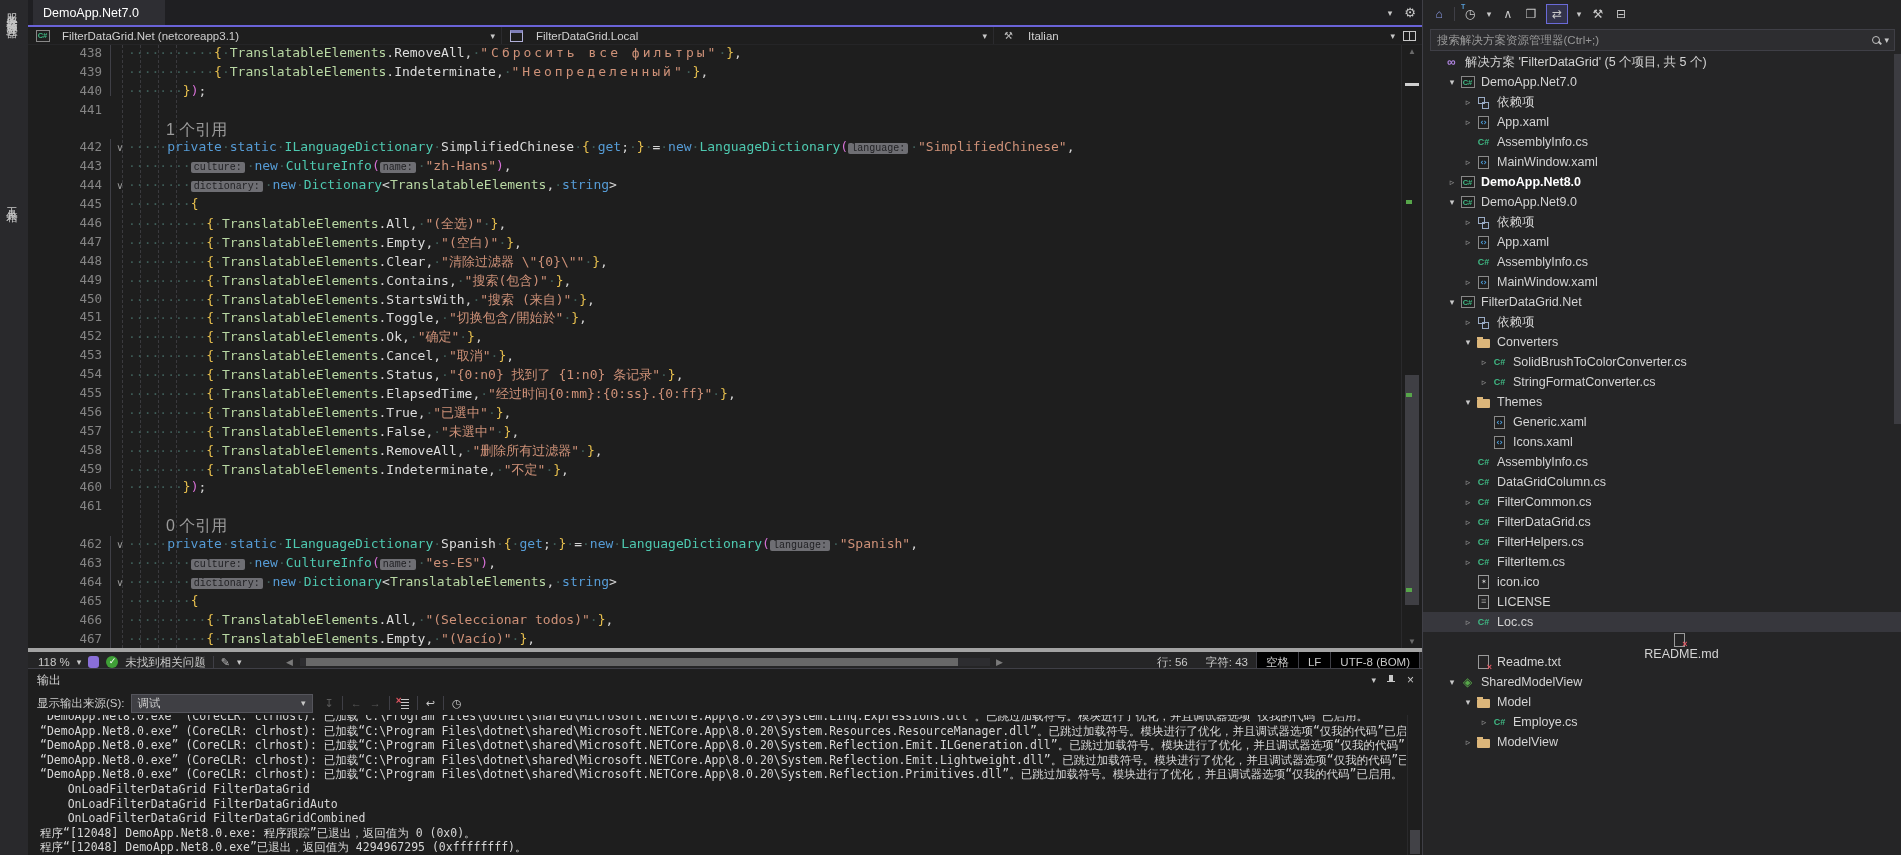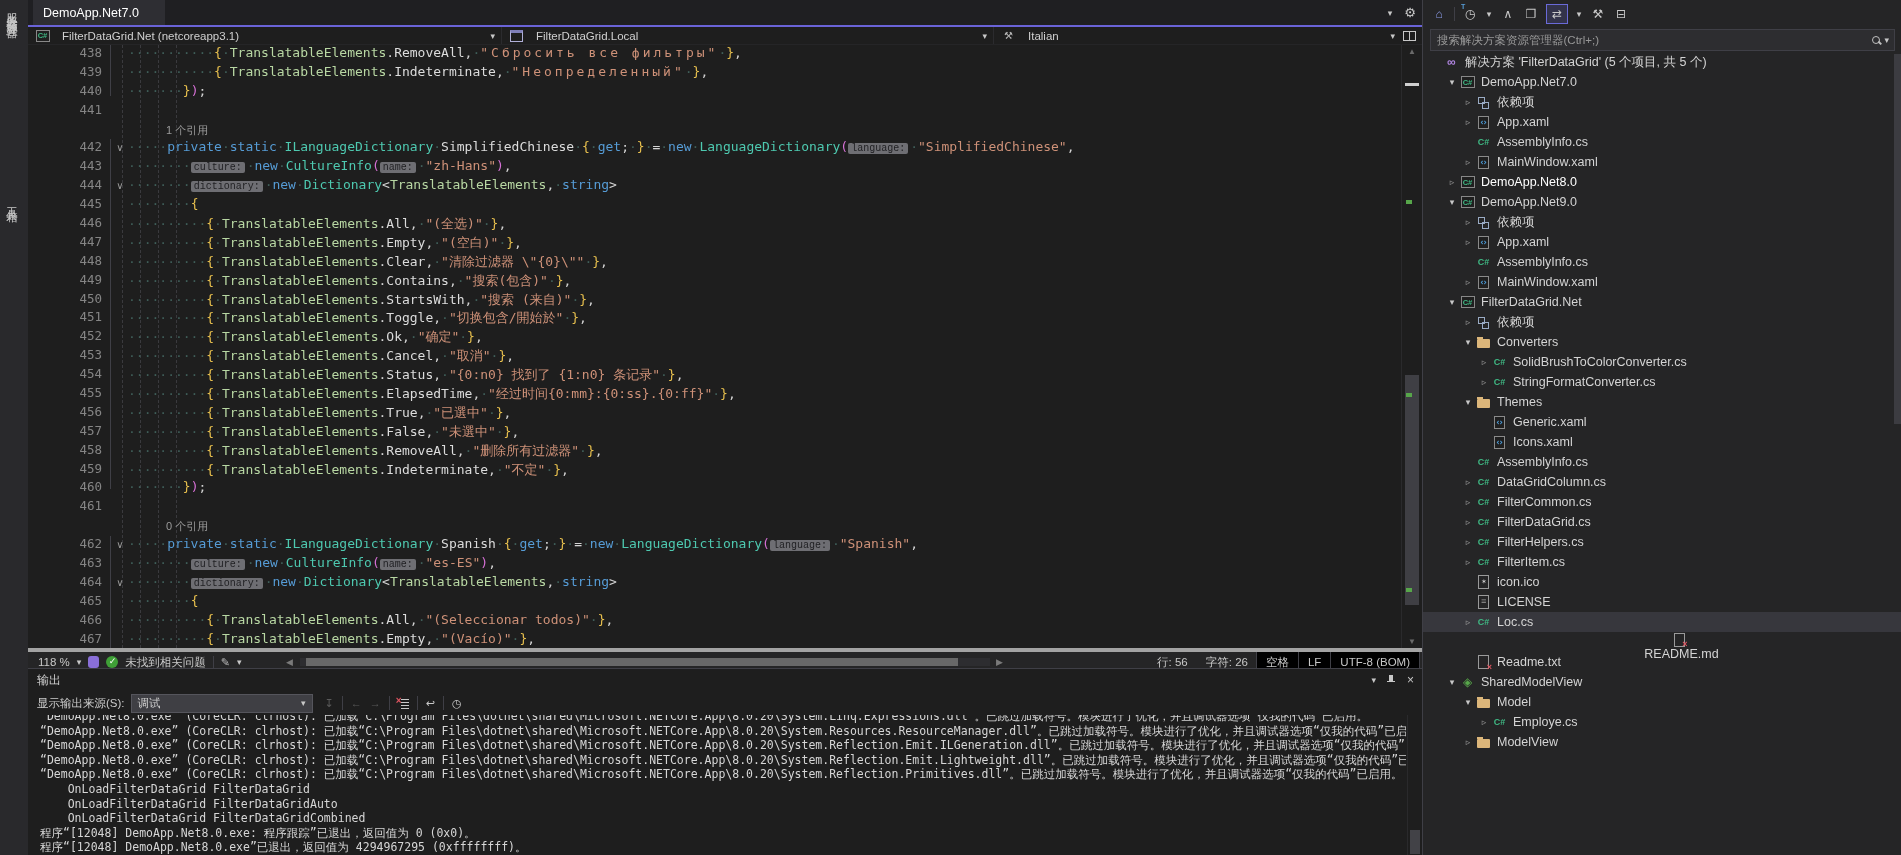--- a/index.html
+++ b/index.html
@@ -33,21 +33,21 @@
   .guide{position:absolute;top:0;bottom:0;border-left:1px dashed #3a3a3e;}
   .scopeline{position:absolute;width:1px;background:#3f3f46;left:82px;}
   .crow{display:flex;height:18.9px;line-height:18.9px;position:relative;}
   .ln{width:74px;text-align:right;padding-right:10px;color:#858585;font:12.5px "DejaVu Sans Mono",monospace;flex:none;}
   .fold{width:16px;flex:none;color:#9b9b9b;font-size:10px;text-align:center;}
   .ctext{white-space:pre;font:13px "DejaVu Sans Mono",monospace;}
   .k{color:#569cd6}.ty{color:#4ec9b0}.en{color:#b8d7a3}.id{color:#dcdcdc}
   .s{color:#ce9178}.p{color:#d4d4d4}.b1{color:#e8c04e}.b2{color:#d670d6}
   .ws{color:#3f5e59}.ru{letter-spacing:3px;}
   .hint{background:#6e6e73;color:#1f1f22;border-radius:2px;padding:0 3px;font-size:10px;margin-right:2px;font-family:Liberation Mono, monospace;}
-  .lens{color:#9b9b9b;font-size:11px;margin-left:38px;}
+  .lens{color:#9b9b9b;font-size:16px;margin-left:38px;}
   
   .vscroll{position:absolute;right:0;top:0;bottom:0;width:20px;background:#1e1e1e;border-left:1px solid #2a2a2c;}
   .vs-arrow{position:absolute;left:0;right:0;text-align:center;color:#6a6a6a;font-size:8px;}
   .vs-thumb{position:absolute;left:3px;right:3px;background:#3f3f44;}
   .vs-caretmark{position:absolute;left:3px;right:3px;height:3px;background:#cfcfcf;}
   .vs-green{position:absolute;left:4px;width:6px;height:4px;background:#57a64a;}
   
   .ebar{position:absolute;left:0;top:648px;width:1394px;height:20px;background:#252526;border-top:4px solid #a3a3a3;font-size:11.5px;color:#c8c8c8;}
   .ebar-left{position:absolute;left:10px;top:0;height:20px;display:flex;align-items:center;gap:7px;}
   .health{width:11px;height:12px;border-radius:3px;background:#8a6fd8;}
@@ -94,21 +94,21 @@
   .sesearch{margin:1px 7px 4px 7px;height:20px;background:#2d2d30;border:1px solid #3f3f46;display:flex;align-items:center;position:relative;}
   .sesearch .ph{color:#989898;font-size:11.5px;margin-left:6px;}
   .sesearch .magwrap{position:absolute;right:5px;display:flex;align-items:center;gap:4px;}
   .mag{width:6px;height:6px;border:1.5px solid #c0c0c0;border-radius:50%;position:relative;}
   .mag::after{content:"";position:absolute;left:5px;top:5px;width:4px;height:1.5px;background:#c0c0c0;transform:rotate(45deg);}
   #setree{position:absolute;left:0;top:52px;right:0;bottom:0;overflow:hidden;}
   .trow{display:flex;align-items:center;height:20px;font-size:12.5px;color:#d4d4d4;white-space:nowrap;}
   .trow.sel{background:#37373d;}
   .tw{width:14px;flex:none;text-align:center;color:#9b9b9b;font-size:9px;}
   .tw.open{color:#c8c8c8;}
-  .tlabel.bold{font-weight:normal;color:#ffffff;}
+  .tlabel.bold{font-weight:bold;color:#ffffff;}
   .ic{width:17px;height:15px;position:relative;flex:none;display:inline-flex;align-items:center;justify-content:center;margin-right:5px;}
   .ic-cs::before{content:"C#";color:#3fb984;font:bold 9px "Liberation Sans",sans-serif;}
   .ic-proj::before{content:"C#";display:flex;align-items:center;justify-content:center;width:12px;height:10px;border:1px solid #888;background:#1f1f1f;color:#3fb984;font:bold 7.5px "Liberation Sans",sans-serif;}
   .ic-sln::before{content:"∞";color:#b085e0;font-weight:bold;font-size:12px;}
   .ic-shared::before{content:"◈";color:#57a64a;font-size:12px;}
   .ic-folder::before{content:"";width:13px;height:9px;background:#dcb67a;border-radius:1px;margin-top:3px;}
   .ic-folder::after{content:"";position:absolute;left:2px;top:2px;width:6px;height:2px;background:#dcb67a;}
   .ic-xaml::before{content:"‹›";font:bold 8px "DejaVu Sans",sans-serif;color:#4fa3e3;border:1px solid #8a8a8a;background:#1f1f1f;padding:1px 1px;}
   .ic-deps::before{content:"";width:5px;height:5px;border:1px solid #9aabc4;position:absolute;top:2px;left:3px;}
   .ic-deps::after{content:"";width:5px;height:5px;border:1px solid #9aabc4;position:absolute;bottom:1px;right:3px;}
@@ -354,21 +354,21 @@
         <span class="pencil">✎</span>
         <span class="caret">▾</span>
       </div>
       <span class="hs-left">◀</span>
       <div class="hs-track">
         <div class="hs-thumb"></div>
       </div>
       <span class="hs-right">▶</span>
       <div class="ebar-right">
         <span class="stat">行: 56</span>
-        <span class="stat">字符: 26</span>
+        <span class="stat">字符: 43</span>
         <span class="stat pill">空格</span>
         <span class="stat pill">LF</span>
         <span class="stat pill">UTF-8 (BOM)</span>
       </div>
     </div>
 
     <div class="outpanel">
       <div class="outhead">
         <span>输出</span>
         <div class="outhead-right">

